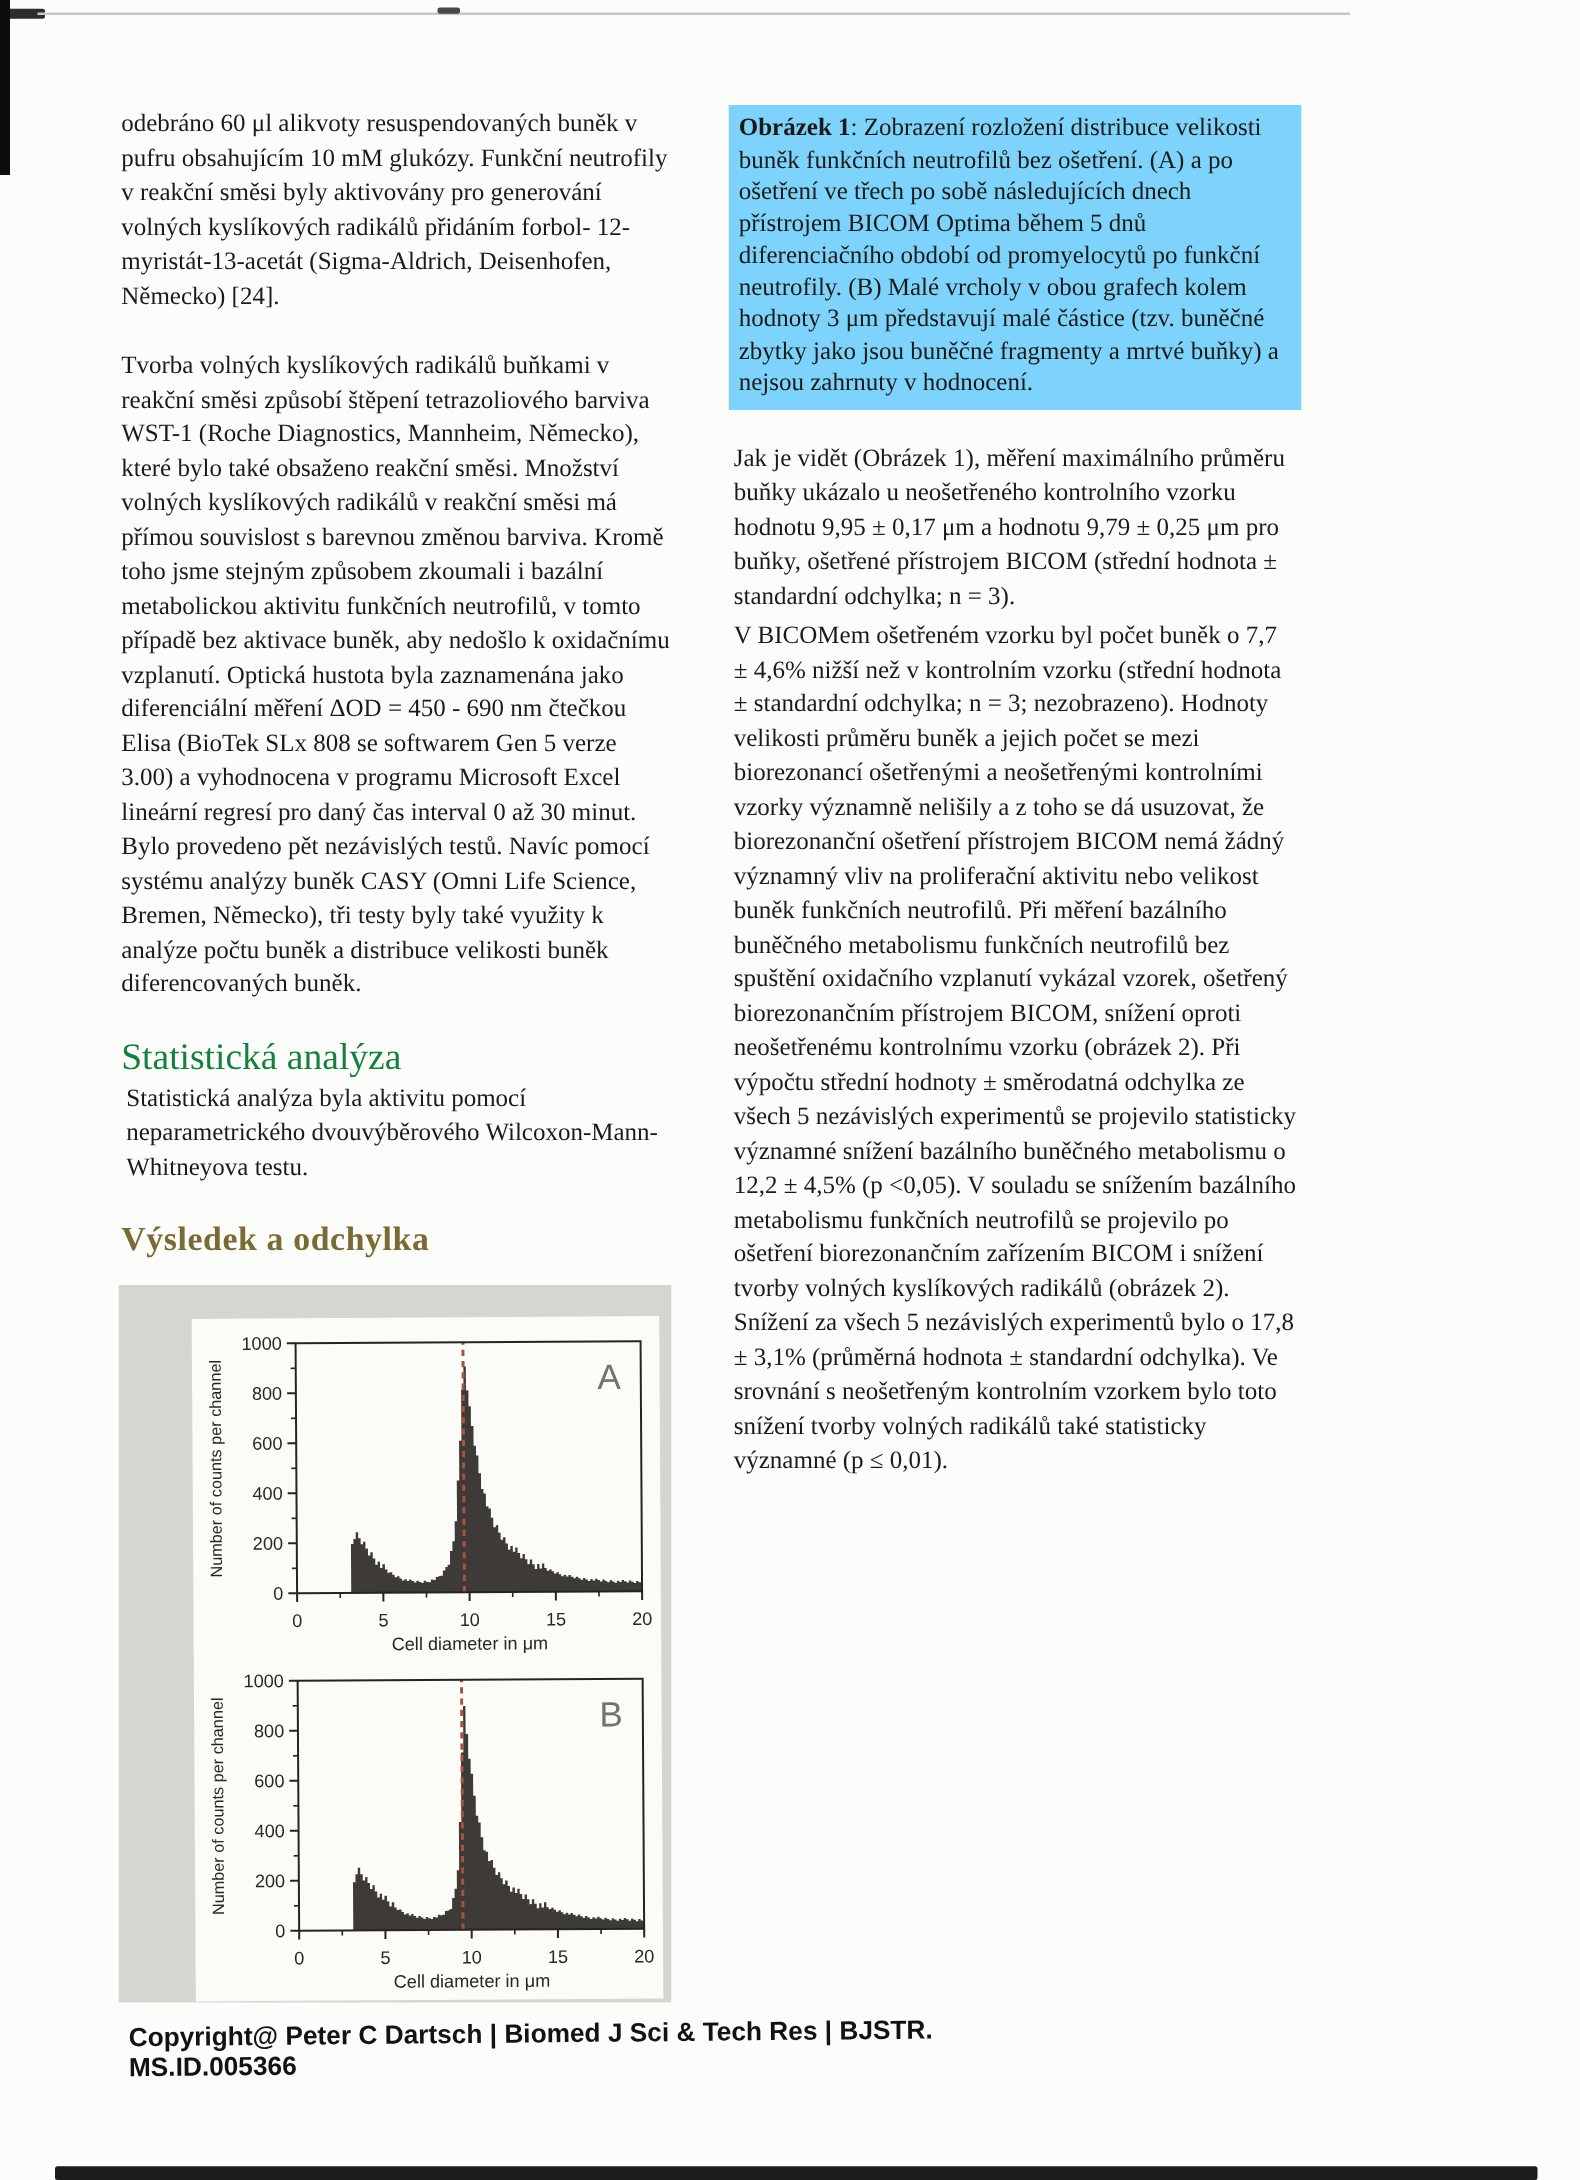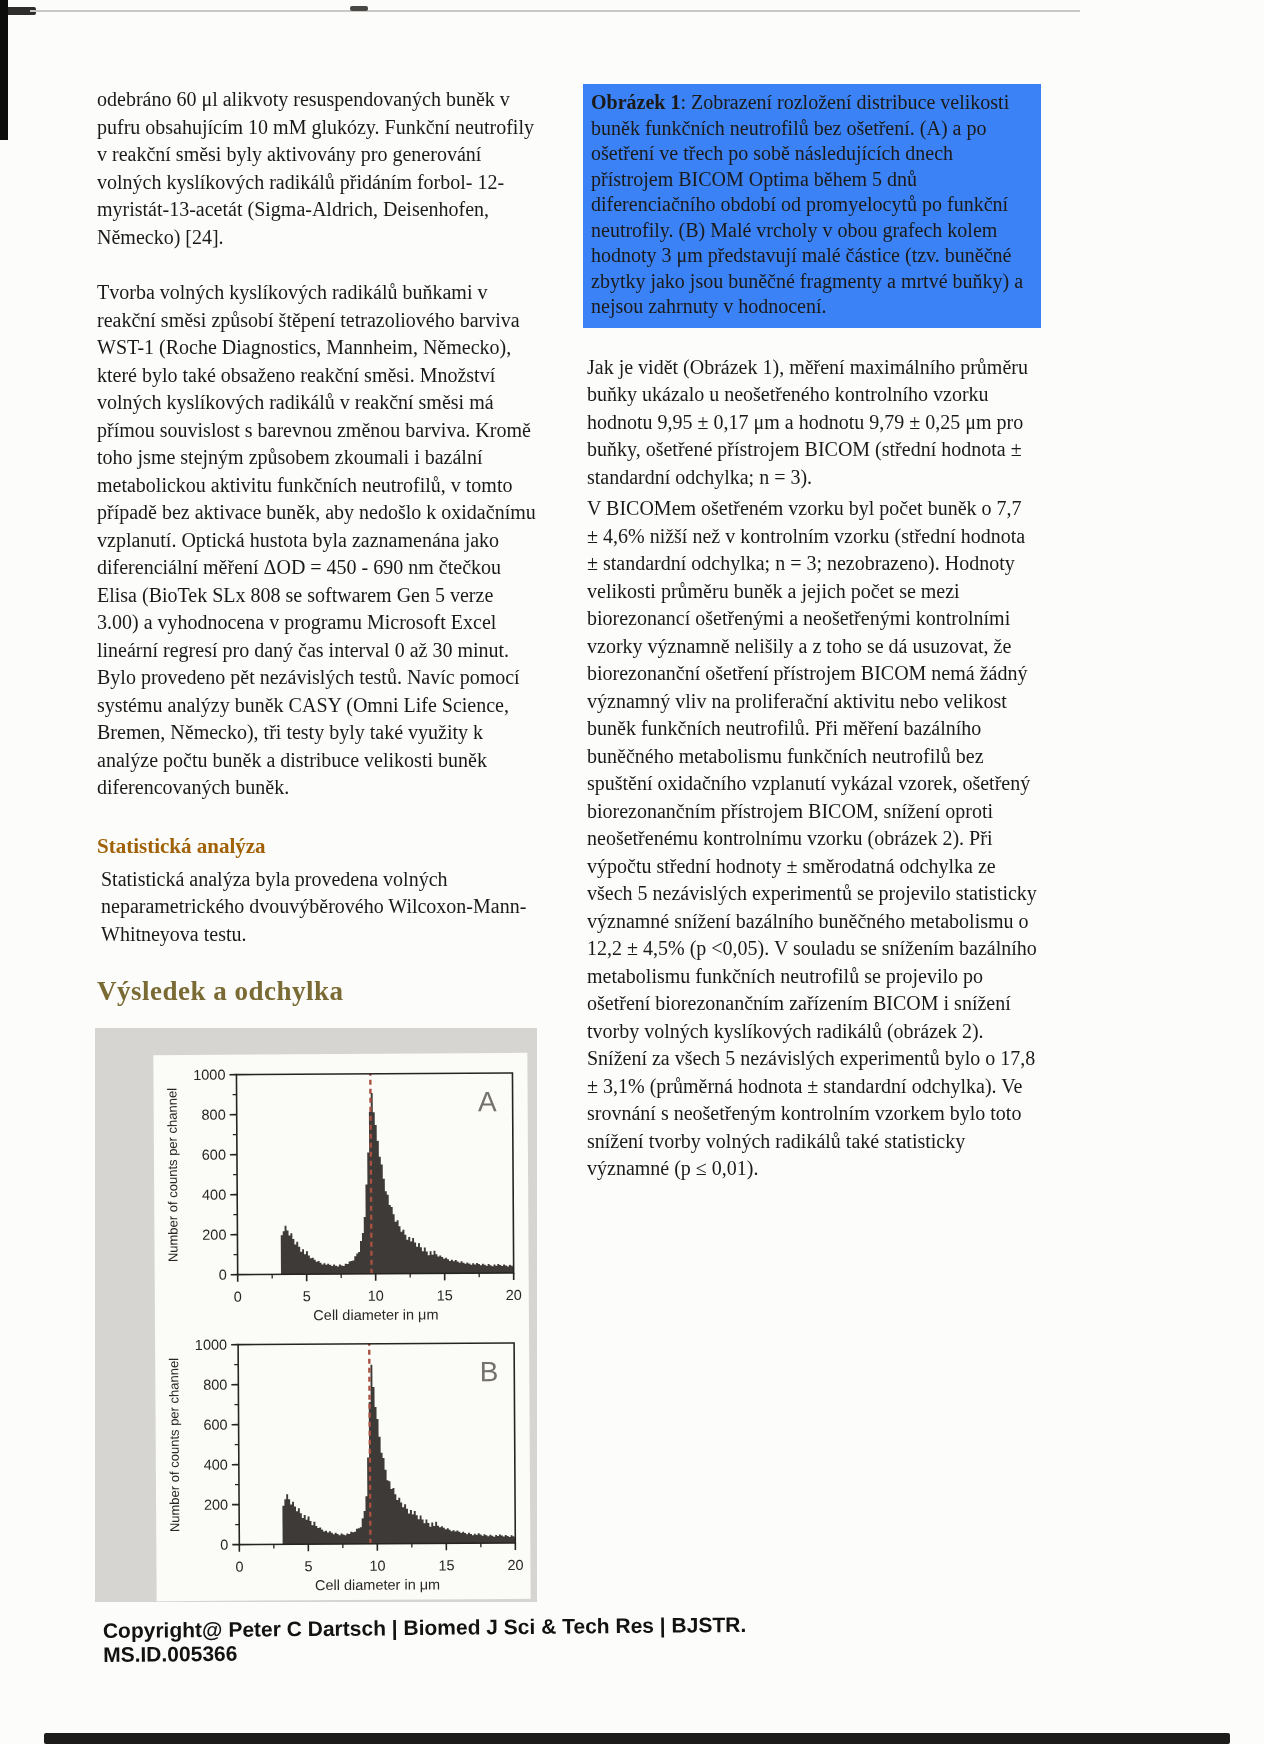--- a/index.html
+++ b/index.html
@@ -18,28 +18,28 @@
   .top-tick{left:350px;top:6px;width:18px;height:5px;background:#4a4844;border-radius:2px;}
   .left-strip{left:0;top:0;width:8px;height:140px;background:#0d0d0c;}
   .bottom-bar{left:44px;top:1733px;width:1186px;height:11px;background:#1d1c1a;border-radius:2px;}
   
   .col{position:absolute;font-size:20px;line-height:27.5px;}
   .col p{margin:0 0 28px 0;}
   .col p.tight{margin:4px;}
   .col-left{left:97px;top:86px;width:442px;}
   .col-right{left:583px;top:84px;width:458px;}
   .h-stat{
-    font-size:21px;font-weight:bold;margin:0 0 4px 0;line-height:32px;color:#a16207;
+    font-size:30px;font-weight:normal;margin:0 0 4px 0;line-height:32px;color:#15803d;
   }
   .h-results{
     font-size:27px;font-weight:bold;margin:26px 0 0 0;line-height:34px;
     color:#7a6a33;letter-spacing:.5px;
   }
   .caption{
-    background:#3b82f6;
+    background:#7dd3fc;
     padding:6px 10px 8px 8px;
     margin:0 0 26px 0;
     line-height:25.5px;
   }
   .cap-bold{font-weight:bold;}
   
   .figure{
     position:absolute;left:95px;top:1028px;width:442px;height:574px;
     background:#d6d5d2;
   }
@@ -68,21 +68,21 @@
   <div class="artifact corner-dash"></div>
   <div class="artifact top-line"></div>
   <div class="artifact top-tick"></div>
   <div class="artifact left-strip"></div>
   <div class="artifact bottom-bar"></div>
 
   <div class="col col-left">
     <p>odebráno 60 μl alikvoty resuspendovaných buněk v pufru obsahujícím 10 mM glukózy. Funkční neutrofily v reakční směsi byly aktivovány pro generování volných kyslíkových radikálů přidáním forbol- 12-myristát-13-acetát (Sigma-Aldrich, Deisenhofen, Německo) [24].</p>
     <p>Tvorba volných kyslíkových radikálů buňkami v reakční směsi způsobí štěpení tetrazoliového barviva WST-1 (Roche Diagnostics, Mannheim, Německo), které bylo také obsaženo reakční směsi. Množství volných kyslíkových radikálů v reakční směsi má přímou souvislost s barevnou změnou barviva. Kromě toho jsme stejným způsobem zkoumali i bazální metabolickou aktivitu funkčních neutrofilů, v tomto případě bez aktivace buněk, aby nedošlo k oxidačnímu vzplanutí. Optická hustota byla zaznamenána jako diferenciální měření ΔOD = 450 - 690 nm čtečkou Elisa (BioTek SLx 808 se softwarem Gen 5 verze 3.00) a vyhodnocena v programu Microsoft Excel lineární regresí pro daný čas interval 0 až 30 minut. Bylo provedeno pět nezávislých testů. Navíc pomocí systému analýzy buněk CASY (Omni Life Science, Bremen, Německo), tři testy byly také využity k analýze počtu buněk a distribuce velikosti buněk diferencovaných buněk.</p>
     <h2 class="h-stat">Statistická analýza</h2>
-    <p class="tight">Statistická analýza byla provedena volných neparametrického dvouvýběrového Wilcoxon-Mann-Whitneyova testu.</p>
+    <p class="tight">Statistická analýza byla aktivitu pomocí neparametrického dvouvýběrového Wilcoxon-Mann-Whitneyova testu.</p>
     <h2 class="h-results">Výsledek a odchylka</h2>
   </div>
 
   <div class="figure">
     <div class="fig-panel">
       <div class="chart chart-a"><svg width="372" height="268" viewBox="0 0 372 268">
             <path d="M123.4,216.0L123.4,215.8L125.3,215.8L125.3,176.8L127.3,176.8L127.3,172.8L129.2,172.8L129.2,167.4L131.1,167.4L131.1,172.2L133.1,172.2L133.1,177.1L135.0,177.1L135.0,175.0L136.9,175.0L136.9,180.6L138.9,180.6L138.9,186.1L140.8,186.1L140.8,183.5L142.7,183.5L142.7,188.5L144.7,188.5L144.7,193.5L146.6,193.5L146.6,190.9L148.5,190.9L148.5,196.1L150.4,196.1L150.4,193.1L152.4,193.1L152.4,197.3L154.3,197.3L154.3,200.1L156.2,200.1L156.2,199.6L158.2,199.6L158.2,201.7L160.1,201.7L160.1,203.7L162.0,203.7L162.0,202.9L164.0,202.9L164.0,204.7L165.9,204.7L165.9,206.3L167.8,206.3L167.8,205.2L169.8,205.2L169.8,206.7L171.7,206.7L171.7,205.6L173.6,205.6L173.6,206.8L175.6,206.8L175.6,208.0L177.5,208.0L177.5,206.5L179.4,206.5L179.4,207.6L181.4,207.6L181.4,208.4L183.3,208.4L183.3,206.6L185.2,206.6L185.2,207.5L187.2,207.5L187.2,207.9L189.1,207.9L189.1,205.7L191.0,205.7L191.0,206.1L193.0,206.1L193.0,203.6L194.9,203.6L194.9,203.1L196.8,203.1L196.8,202.6L198.7,202.6L198.7,198.4L200.7,198.4L200.7,195.7L202.6,195.7L202.6,194.0L204.5,194.0L204.5,183.0L206.5,183.0L206.5,175.2L208.4,175.2L208.4,159.1L210.3,159.1L210.3,126.6L212.3,126.6L212.3,94.7L214.2,94.7L214.2,53.9L216.1,53.9L216.1,35.3L218.1,35.3L218.1,54.5L220.0,54.5L220.0,67.2L221.9,67.2L221.9,83.1L223.9,83.1L223.9,98.9L225.8,98.9L225.8,106.7L227.7,106.7L227.7,120.9L229.7,120.9L229.7,133.5L231.6,133.5L231.6,137.0L233.5,137.0L233.5,147.4L235.5,147.4L235.5,149.2L237.4,149.2L237.4,156.6L239.3,156.6L239.3,164.1L241.3,164.1L241.3,162.5L243.2,162.5L243.2,168.5L245.1,168.5L245.1,174.2L247.0,174.2L247.0,172.1L249.0,172.1L249.0,177.2L250.9,177.2L250.9,182.1L252.8,182.1L252.8,179.3L254.8,179.3L254.8,183.8L256.7,183.8L256.7,180.5L258.6,180.5L258.6,184.9L260.6,184.9L260.6,189.1L262.5,189.1L262.5,185.6L264.4,185.6L264.4,189.8L266.4,189.8L266.4,193.8L268.3,193.8L268.3,190.1L270.2,190.1L270.2,194.0L272.2,194.0L272.2,197.7L274.1,197.7L274.1,193.7L276.0,193.7L276.0,197.4L278.0,197.4L278.0,193.3L279.9,193.3L279.9,196.9L281.8,196.9L281.8,199.1L283.8,199.1L283.8,198.1L285.7,198.1L285.7,199.7L287.6,199.7L287.6,201.4L289.6,201.4L289.6,200.4L291.5,200.4L291.5,202.0L293.4,202.0L293.4,203.6L295.3,203.6L295.3,202.5L297.3,202.5L297.3,203.9L299.2,203.9L299.2,202.7L301.1,202.7L301.1,204.1L303.1,204.1L303.1,205.4L305.0,205.4L305.0,204.1L306.9,204.1L306.9,205.4L308.9,205.4L308.9,206.6L310.8,206.6L310.8,205.2L312.7,205.2L312.7,206.4L314.7,206.4L314.7,207.6L316.6,207.6L316.6,206.1L318.5,206.1L318.5,207.3L320.5,207.3L320.5,205.8L322.4,205.8L322.4,206.9L324.3,206.9L324.3,208.1L326.3,208.1L326.3,206.5L328.2,206.5L328.2,207.6L330.1,207.6L330.1,208.6L332.1,208.6L332.1,207.0L334.0,207.0L334.0,208.1L335.9,208.1L335.9,209.1L337.9,209.1L337.9,207.5L339.8,207.5L339.8,208.6L341.7,208.6L341.7,207.0L343.6,207.0L343.6,208.0L345.6,208.0L345.6,209.0L347.5,209.0L347.5,207.4L349.4,207.4L349.4,208.4L351.4,208.4L351.4,209.4L353.3,209.4L353.3,207.9L355.2,207.9L355.2,208.9L357.2,208.9L357.2,210.0L358.0,210.0L358.0,216.0Z" fill="#3d3a37"></path>
             <line x1="215.85999999999999" y1="216" x2="215.85999999999999" y2="16" stroke="#a85141" stroke-width="2.4" stroke-dasharray="5 4"></line>
             <rect x="82" y="16" width="276" height="200" fill="none" stroke="#26241f" stroke-width="1.6"></rect>
             <line x1="82" y1="216" x2="82" y2="223" stroke="#26241f" stroke-width="1.6"></line>

